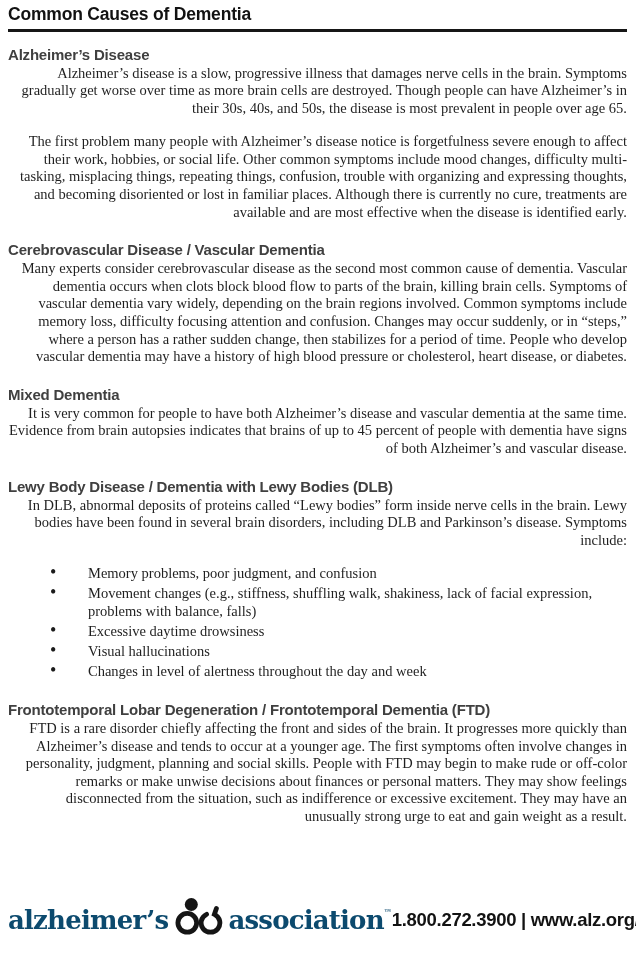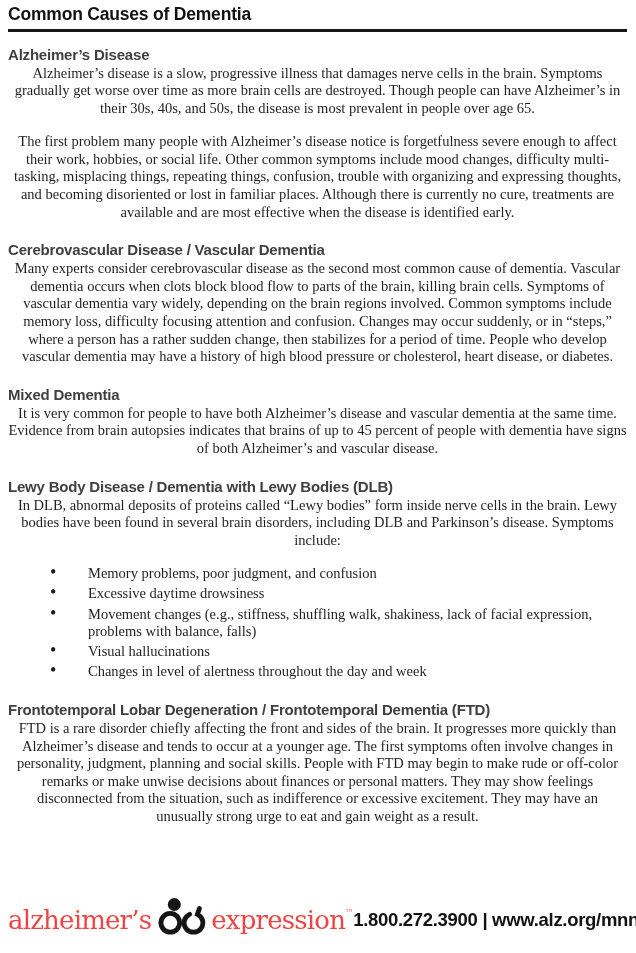--- a/index.html
+++ b/index.html
@@ -38,21 +38,21 @@
     font-size: 15px;
     letter-spacing: -0.2px;
     color: #404040;
     margin: 0 0 1px 0;
     line-height: 18px;
   }
   p {
     font-size: 14.5px;
     line-height: 17.6px;
     margin: 0 0 16px 0;
-    text-align: center;
+    text-align: right;
   }
   p:last-child { margin-bottom: 0; }
   ul.symptoms {
     list-style: none;
     margin: 12px 0 0 0;
     padding: 0;
   }
   ul.symptoms li {
     position: relative;
     padding-left: 80px;
@@ -74,24 +74,24 @@
     right: 10px;
     bottom: 8px;
     display: flex;
     justify-content: space-between;
     align-items: center;
   }
   .logo {
     display: flex;
     align-items: center;
     font-family: "DejaVu Serif", serif;
-    font-weight: normal;
+    font-weight: bold;
     font-size: 26px;
     letter-spacing: -0.8px;
-    color: #ef4444;
+    color: #0c4a6e;
     white-space: nowrap;
     text-align: right;
   }
   .logo .mark { margin: 0 5px; display: inline-block; }
   .logo sup {
     font-size: 8px;
     vertical-align: 14px;
     letter-spacing: 0;
   }
   .contact {
@@ -125,22 +125,22 @@
   <section>
     <h2>Mixed Dementia</h2>
     <p>It is very common for people to have both Alzheimer’s disease and vascular dementia at the same time. Evidence from brain autopsies indicates that brains of up to 45 percent of people with dementia have signs of both Alzheimer’s and vascular disease.</p>
   </section>
 
   <section>
     <h2>Lewy Body Disease / Dementia with Lewy Bodies (DLB)</h2>
     <p>In DLB, abnormal deposits of proteins called “Lewy bodies” form inside nerve cells in the brain. Lewy bodies have been found in several brain disorders, including DLB and Parkinson’s disease. Symptoms include:</p>
     <ul class="symptoms">
       <li>Memory problems, poor judgment, and confusion</li>
+      <li>Movement changes (e.g., stiffness, shuffling walk, shakiness, lack of facial expression, problems with balance, falls)</li>
       <li>Excessive daytime drowsiness</li>
-      <li>Movement changes (e.g., stiffness, shuffling walk, shakiness, lack of facial expression, problems with balance, falls)</li>
       <li>Visual hallucinations</li>
       <li>Changes in level of alertness throughout the day and week</li>
     </ul>
   </section>
 
   <section>
     <h2>Frontotemporal Lobar Degeneration / Frontotemporal Dementia (FTD)</h2>
     <p>FTD is a rare disorder chiefly affecting the front and sides of the brain. It progresses more quickly than Alzheimer’s disease and tends to occur at a younger age. The first symptoms often involve changes in personality, judgment, planning and social skills. People with FTD may begin to make rude or off-color remarks or make unwise decisions about finances or personal matters. They may show feelings disconnected from the situation, such as indifference or excessive excitement. They may have an unusually strong urge to eat and gain weight as a result.</p>
   </section>
 
@@ -149,16 +149,16 @@
 <div class="footer">
   <div class="logo">
     <span>alzheimer’s</span>
     <span class="mark">
       <svg width="50" height="44" viewBox="0 0 56 47" aria-hidden="true">
         <circle cx="16" cy="30" r="10.5" fill="none" stroke="#151515" stroke-width="5.4"></circle>
         <circle cx="20.5" cy="9.5" r="7.3" fill="#151515"></circle>
         <path d="M 37.6 20.5 A 10.5 10.5 0 1 0 46.4 20.5 L 48.6 14" fill="none" stroke="#151515" stroke-width="5.4" stroke-linecap="round"></path>
       </svg>
     </span>
-    <span><span>expression</span><sup>™</sup></span>
+    <span><span>association</span><sup>™</sup></span>
   </div>
   <div class="contact">1.800.272.3900 | www.alz.org/mnnd</div>
 </div>
 
 </body></html>

